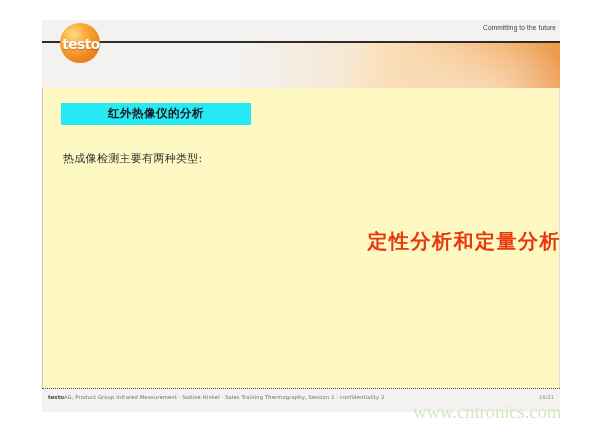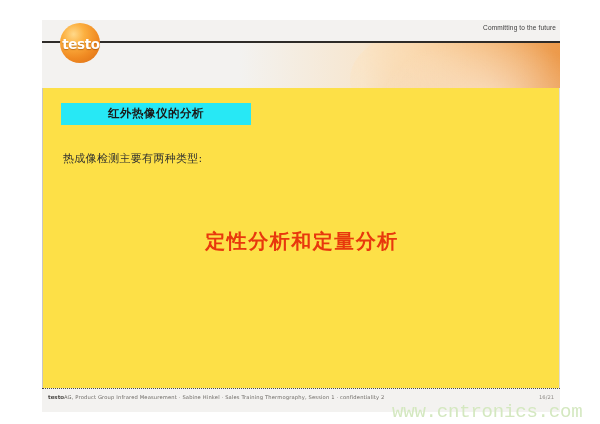--- a/index.html
+++ b/index.html
@@ -123,21 +123,21 @@
   
   .body-zone {
     position: absolute;
     left: 0;
     top: 68px;
     width: 518px;
     height: 300px;
     border-left: 1px solid #c9c6c2;
     border-right: 1px solid #e0ded9;
     box-sizing: border-box;
-    background: #fde047;
+    background: #fef9c3;
   }
 
   .subtitle-banner {
     position: absolute;
     left: 18px;
     top: 15px;
     width: 190px;
     height: 22px;
     background: #27e8f5;
   }
@@ -162,21 +162,21 @@
     color: #30302f;
     font-family: "DejaVu Sans", sans-serif;
     letter-spacing: 0.3px;
   }
 
   .emphasis {
     position: absolute;
     left: 0;
     top: 140px;
     width: 518px;
-    text-align: center;
+    text-align: right;
     font-size: 20px;
     font-weight: bold;
     color: #e8380d;
     font-family: "DejaVu Sans", sans-serif;
     letter-spacing: 1.5px;
   }
 
   
   .footer-sep {
     position: absolute;
@@ -217,25 +217,25 @@
     right: 6px;
     top: 2px;
     font-size: 5.2px;
     color: #8d8a86;
     font-family: "DejaVu Sans", sans-serif;
   }
 
   
   .watermark {
     position: absolute;
-    left: 392px;
+    left: 413px;
     top: 401px;
     font-size: 19px;
     color: #d4e8c0;
-    font-family: Liberation Mono, monospace;
+    font-family: Liberation Serif, serif;
     letter-spacing: -0.2px;
     white-space: nowrap;
   }
 </style>
 </head>
 <body>
 
 <div id="slide">
 
   <div class="header">

